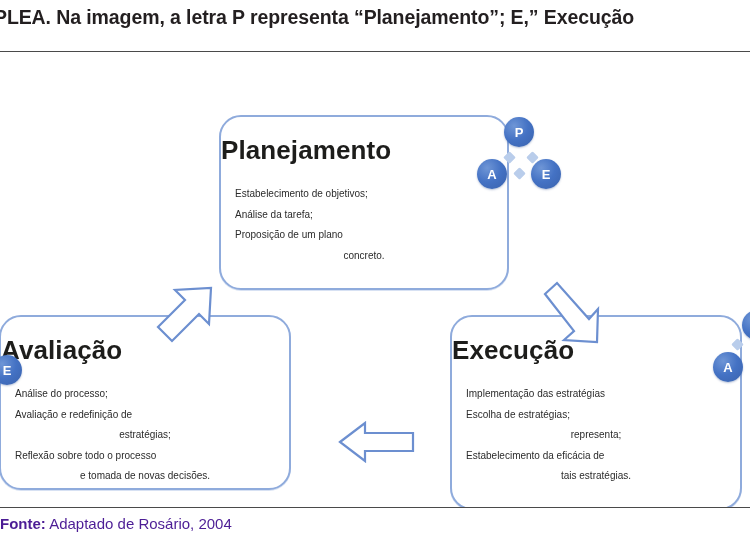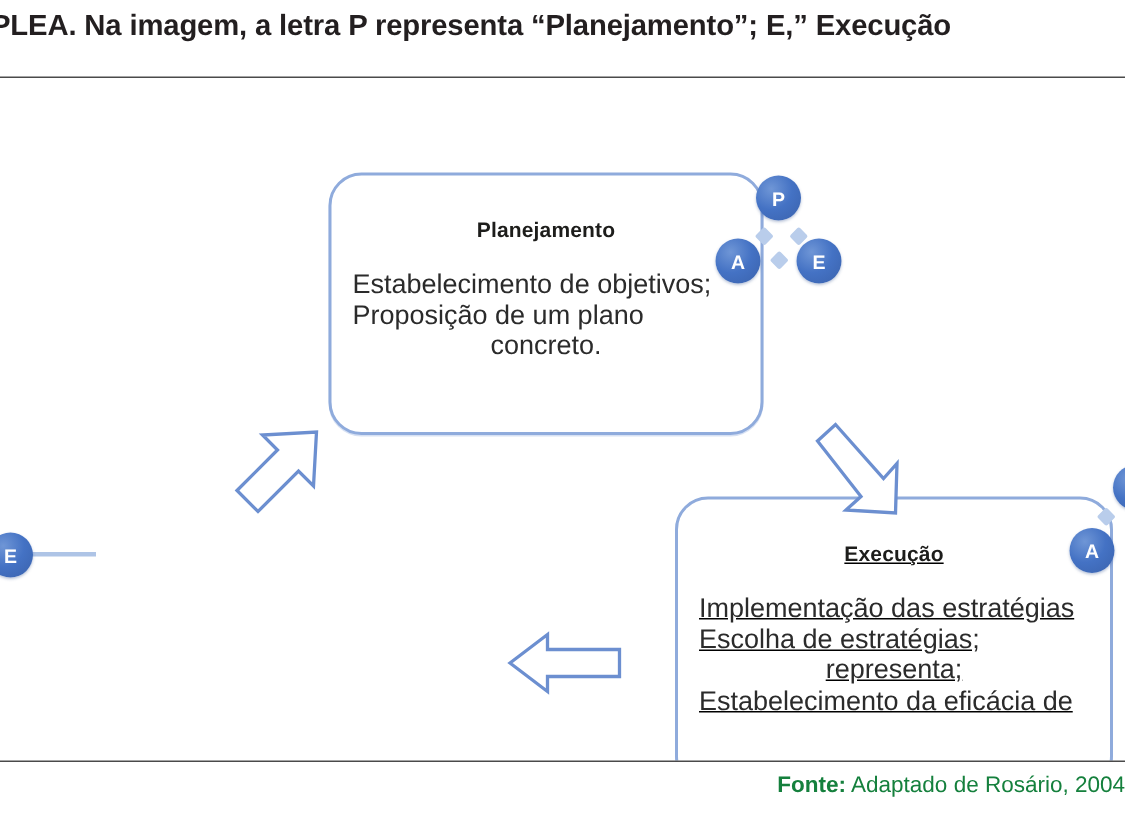--- a/index.html
+++ b/index.html
@@ -40,40 +40,39 @@
   
   .box{
     position:absolute;
     box-sizing:border-box;
     border:2px solid #8fabdc;
     border-radius:22px;
     background:#ffffff;
     box-shadow:0 1px 0 rgba(140,170,220,.35);
   }
   .box-title{
-    text-align:center;
-    font-size:14px;
+    font-size:26px;
     font-weight:bold;
     color:#1d1d1b;
-    margin-top:28px;
+    margin-top:18px;
     letter-spacing:0.1px;
   }
   .box-body{
     margin:18px 14px 0 14px;
-    font-size:18px;
+    font-size:10px;
     line-height:20.5px;
     color:#2b2b2b;
     text-align:justify;
     text-justify:inter-word;
   }
   .box-body .lastline{text-align:center;}
 
   
   #box-planejamento{left:219px;top:63px;width:290px;height:175px;}
-  #box-execucao{left:450px;top:279px;width:292px;height:195px;text-decoration:underline;}
+  #box-execucao{left:450px;top:263px;width:292px;height:195px;}
   #box-avaliacao{left:6px;top:263px;width:292px;height:175px;}
   #box-avaliacao{left:-1px;}
 
   
   .circ{
     position:absolute;
     border-radius:50%;
     background:radial-gradient(circle at 34% 30%, #6f96d6 0%, #4472c4 48%, #3a62ac 100%);
     color:#ffffff;
     font-size:13px;
@@ -119,23 +118,23 @@
   .arrow svg{display:block;overflow:visible;}
   .arrow path{fill:#ffffff;stroke:#6c8fd0;stroke-width:2.2;stroke-linejoin:miter;}
 
   #arrow-up{left:155px;top:228px;}
   #arrow-down{left:537px;top:228px;}
   #arrow-left{left:337px;top:368px;}
 
   
   .footer{
     position:absolute;left:0;top:515px;width:750px;
-    text-align:right;
+    text-align:left;
     font-size:15px;
-    color:#15803d;
+    color:#4c1d95;
   }
   .footer b{font-weight:bold;}
   .footer .src{font-weight:normal;}
 </style>
 </head>
 <body>
 
 <div class="page">
 
   <div class="title-band">
@@ -148,37 +147,49 @@
     <div class="conn" id="conn-a1"></div>
     <div class="conn" id="conn-a1b"></div>
     <div class="conn" id="conn-eleft"></div>
     <div class="conn" id="conn-aright"></div>
     <div class="conn" id="conn-arightb"></div>
 
     <div class="box" id="box-planejamento">
       <div class="box-title">Planejamento</div>
       <div class="box-body">
         <div>Estabelecimento de objetivos;</div>
+        <div>Análise da tarefa;</div>
         <div style="display:flex;justify-content:center;">
           <span style="display:block;width:100%;text-align:justify;">Proposição de um plano</span>
         </div>
         <div class="lastline">concreto.</div>
       </div>
     </div>
 
     <div class="box" id="box-execucao">
       <div class="box-title">Execução</div>
       <div class="box-body">
         <div>Implementação das estratégias</div>
         <div>Escolha de estratégias;</div>
         <div class="lastline">representa;</div>
         <div>Estabelecimento da eficácia de</div>
-      </div>
-    </div>
-
+        <div class="lastline">tais estratégias.</div>
+      </div>
+    </div>
+
+    <div class="box" id="box-avaliacao">
+      <div class="box-title">Avaliação</div>
+      <div class="box-body">
+        <div>Análise do processo;</div>
+        <div>Avaliação e redefinição de</div>
+        <div class="lastline">estratégias;</div>
+        <div>Reflexão sobre todo o processo</div>
+        <div class="lastline">e tomada de novas decisões.</div>
+      </div>
+    </div>
 
     <div class="arrow" id="arrow-up">
       <svg width="66" height="66" viewBox="0 0 66 66">
         <path d="M3 47 L30 20 L20 10 L56 8 L54 44 L44 34 L17 61 Z"></path>
       </svg>
     </div>
 
     <div class="arrow" id="arrow-down">
       <svg width="66" height="66" viewBox="0 0 66 66">
         <path d="M8 14 L20 3 L52 39 L61 29 L60 62 L27 60 L37 51 Z"></path>

